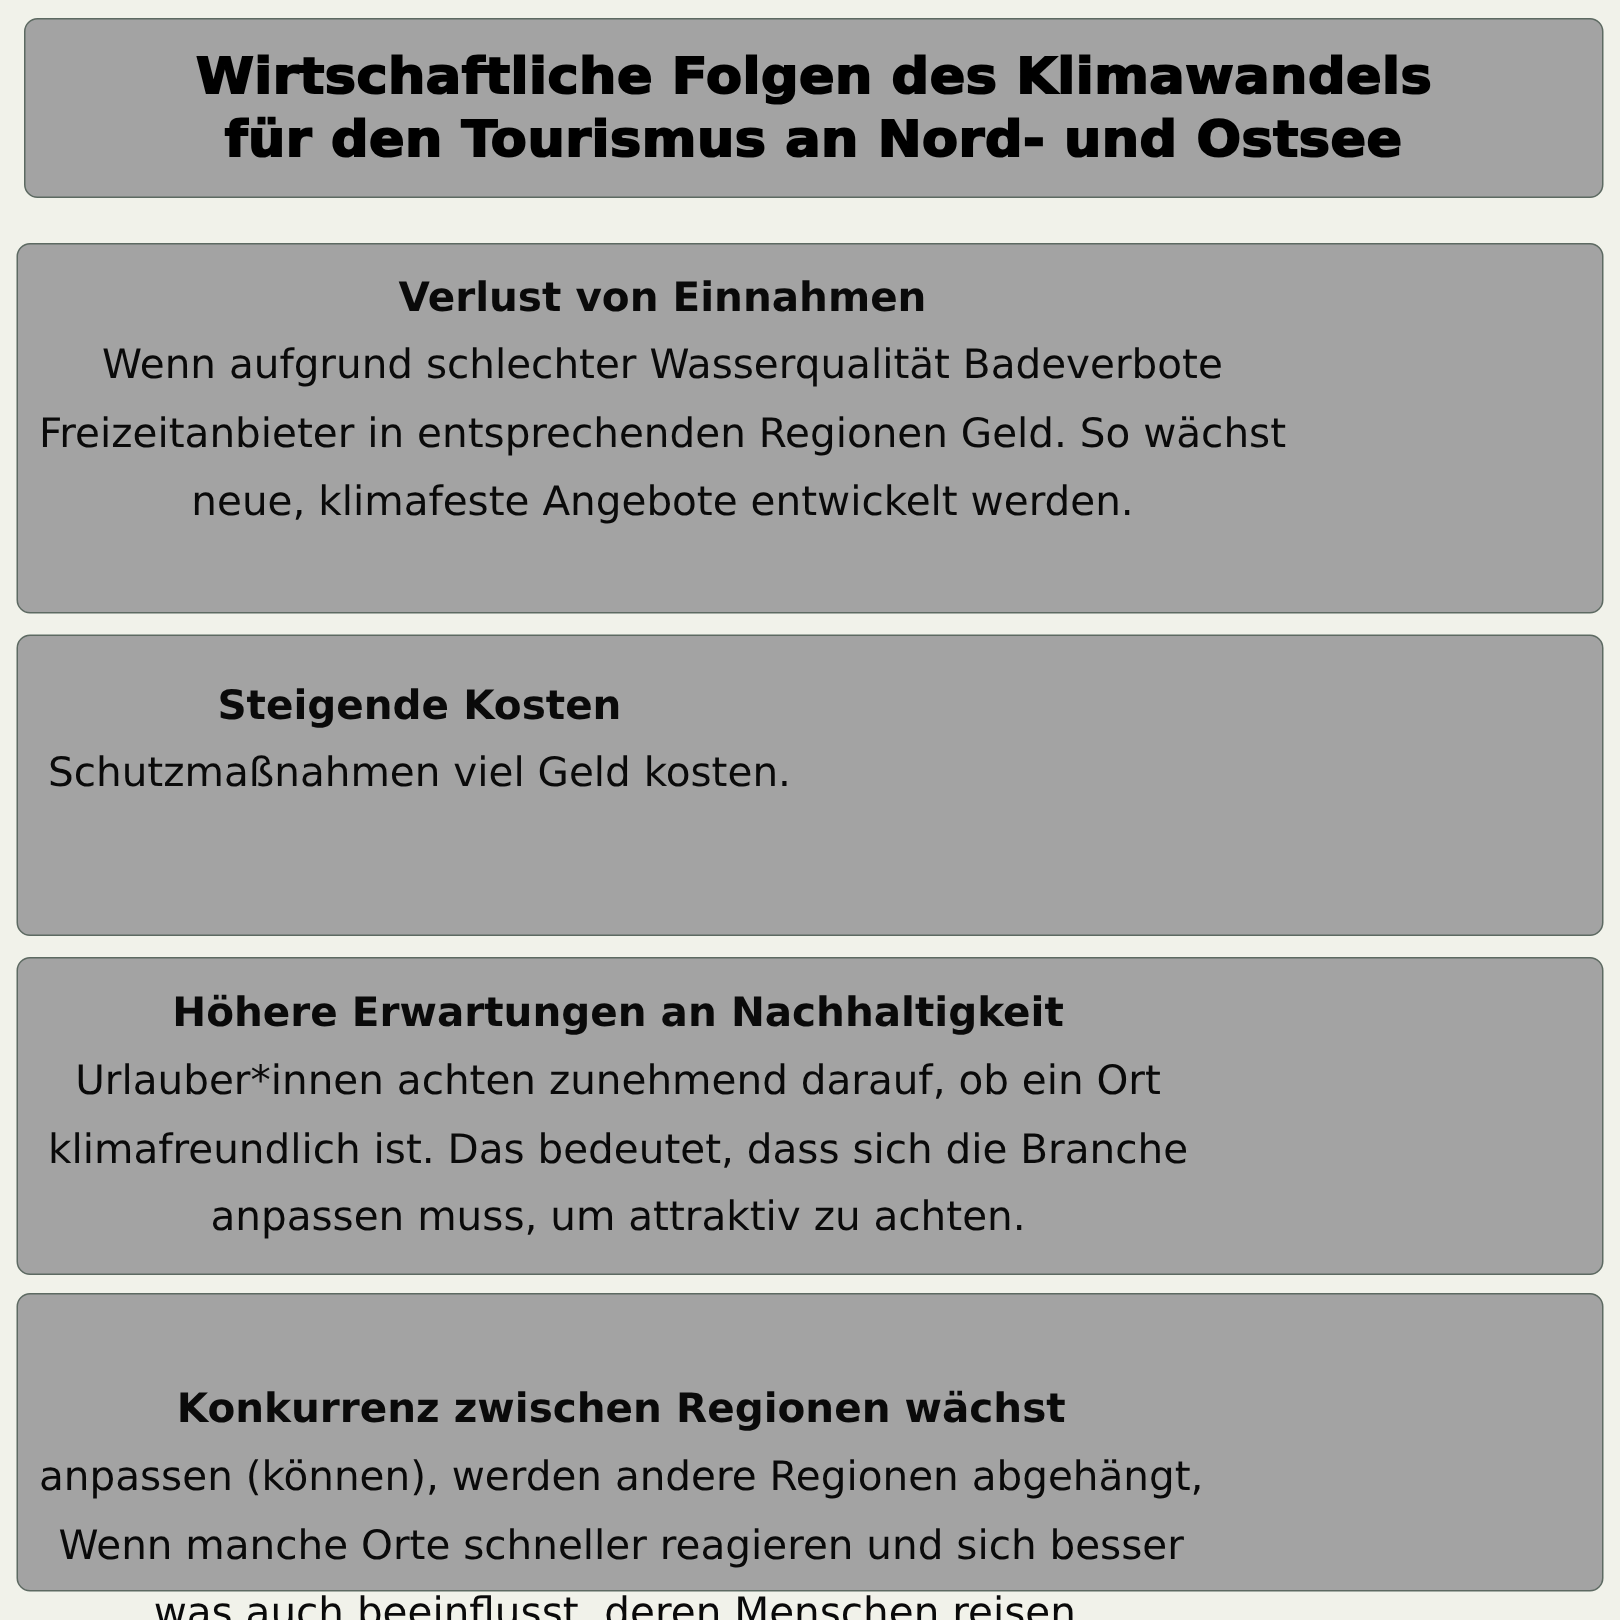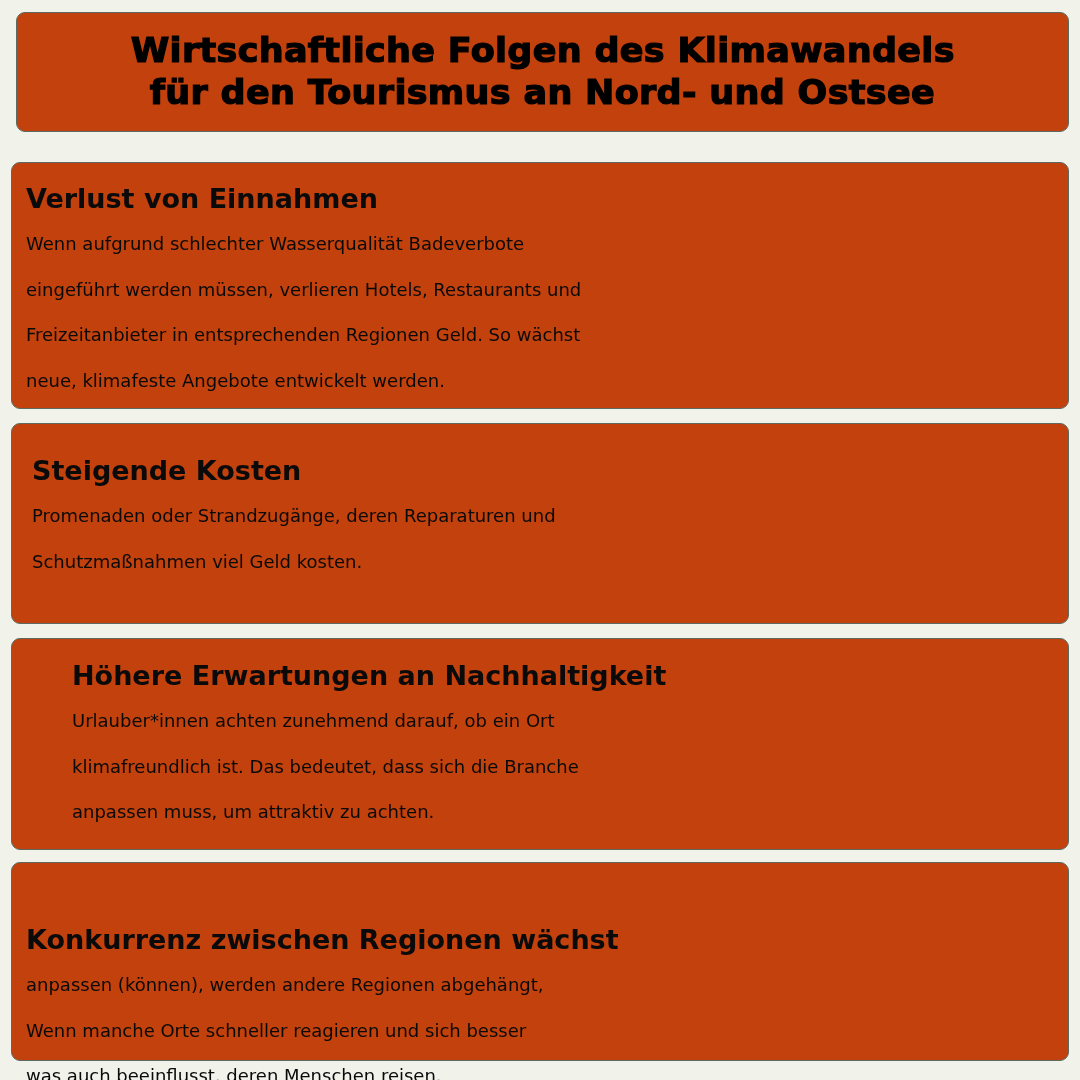--- a/index.html
+++ b/index.html
@@ -10,21 +10,21 @@
       width: 1080px;
       height: 1080px;
       background: #f1f2ea;
       position: relative;
       overflow: hidden;
       font-family: "DejaVu Sans", sans-serif;
       color: #0a0a0a;
     }
     .box {
       position: absolute;
-      background: #c2410c;
+      background: #a3a3a3;
       border: 1.5px solid #5d6a62;
       border-radius: 9px;
       box-sizing: border-box;
     }
     .title-box {
       left: 16px;
       top: 12px;
       width: 1053px;
       height: 120px;
       display: flex;
@@ -39,68 +39,67 @@
       line-height: 42px;
       letter-spacing: 0.3px;
       white-space: nowrap;
       transform: scaleX(1.06);
       -webkit-text-stroke: 1.2px #000;
       color: #000;
     }
     .card {
       left: 11px;
       width: 1058px;
+      text-align: center;
     }
     .card .heading {
       font-family: "DejaVu Sans", sans-serif;
       font-weight: bold;
       font-size: 27px;
       line-height: 44px;
       white-space: nowrap;
     }
     .card .body-line {
       font-family: "DejaVu Sans", sans-serif;
-      font-size: 18px;
+      font-size: 27px;
       line-height: 45.5px;
       white-space: nowrap;
     }
     .card-inner {
       position: absolute;
     }
     #card-1 { top: 162px; height: 247px; }
     #card-1 .card-inner { left: 14px; top: 14px; }
     #card-2 { top: 423px; height: 201px; }
     #card-2 .card-inner { left: 20px; top: 13px; margin-top: 12px; }
     #card-3 { top: 638px; height: 212px; }
-    #card-3 .card-inner { left: 20px; top: 15px; margin-left: 40px; }
+    #card-3 .card-inner { left: 20px; top: 15px; }
     #card-4 { top: 862px; height: 199px; }
     #card-4 .card-inner { left: 14px; top: 8px; margin-top: 47px; }
   </style>
 </head>
 <body>
 
 <div class="box title-box">
   <div class="title-line">Wirtschaftliche Folgen des Klimawandels</div>
   <div class="title-line">für den Tourismus an Nord- und Ostsee</div>
 </div>
 
 <div class="box card" id="card-1">
   <div class="card-inner">
     <div class="heading">Verlust von Einnahmen</div>
     <div class="body-line">Wenn aufgrund schlechter Wasserqualität Badeverbote</div>
-    <div class="body-line">eingeführt werden müssen, verlieren Hotels, Restaurants und</div>
     <div class="body-line">Freizeitanbieter in entsprechenden Regionen Geld. So wächst</div>
     <div class="body-line">neue, klimafeste Angebote entwickelt werden.</div>
   </div>
 </div>
 
 <div class="box card" id="card-2">
   <div class="card-inner">
     <div class="heading">Steigende Kosten</div>
-    <div class="body-line">Promenaden oder Strandzugänge, deren Reparaturen und</div>
     <div class="body-line">Schutzmaßnahmen viel Geld kosten.</div>
   </div>
 </div>
 
 <div class="box card" id="card-3">
   <div class="card-inner">
     <div class="heading">Höhere Erwartungen an Nachhaltigkeit</div>
     <div class="body-line">Urlauber*innen achten zunehmend darauf, ob ein Ort</div>
     <div class="body-line">klimafreundlich ist. Das bedeutet, dass sich die Branche</div>
     <div class="body-line">anpassen muss, um attraktiv zu achten.</div>

